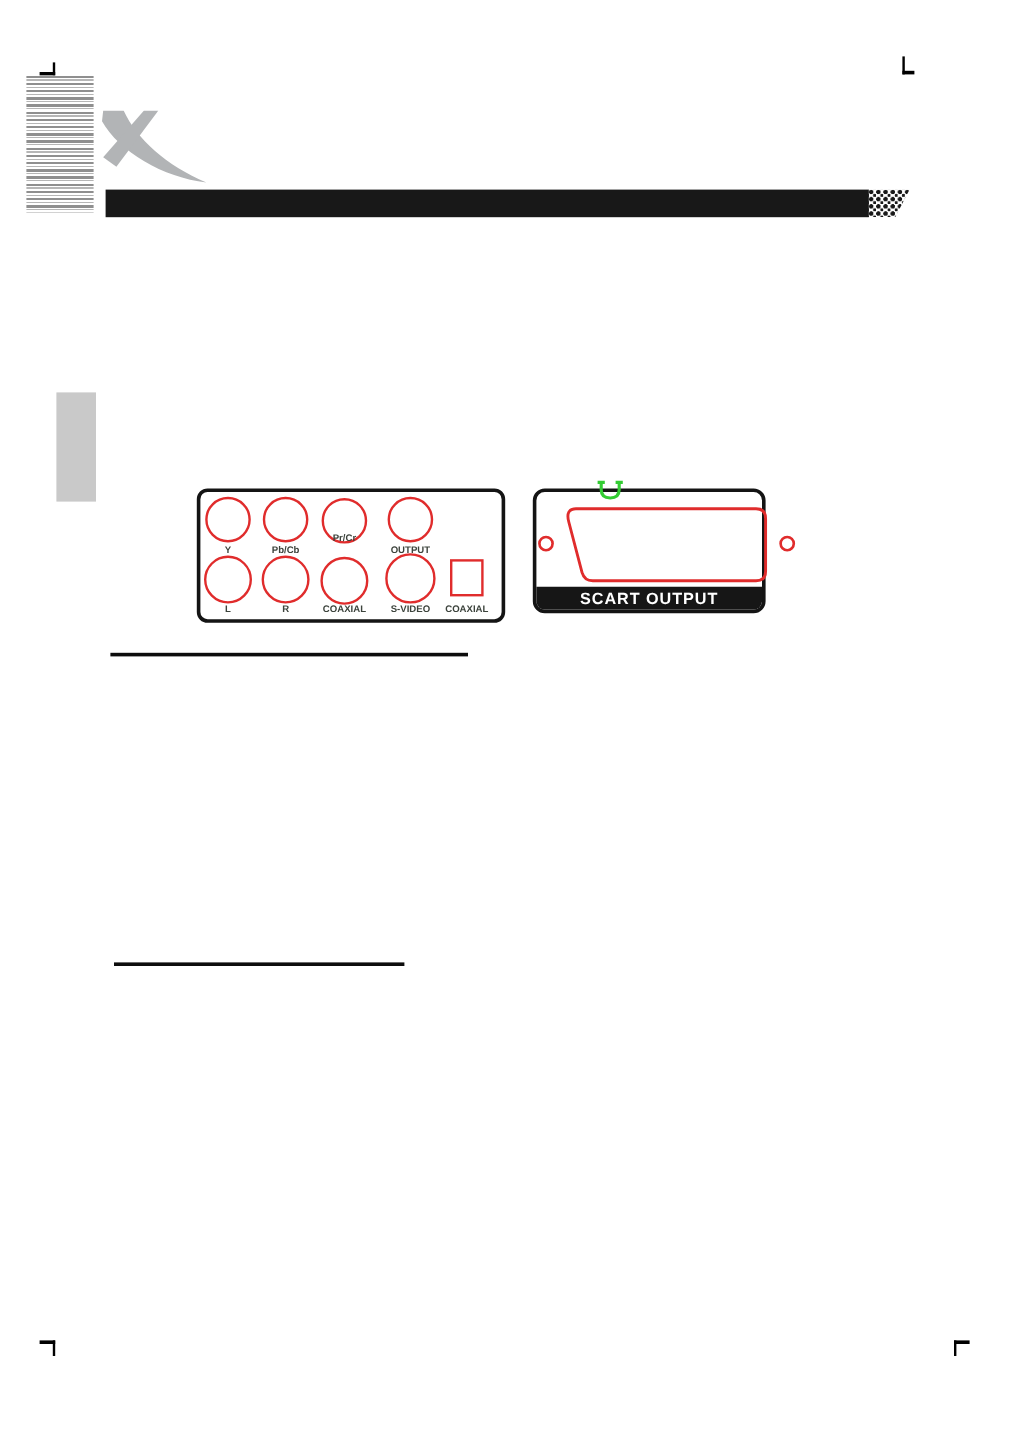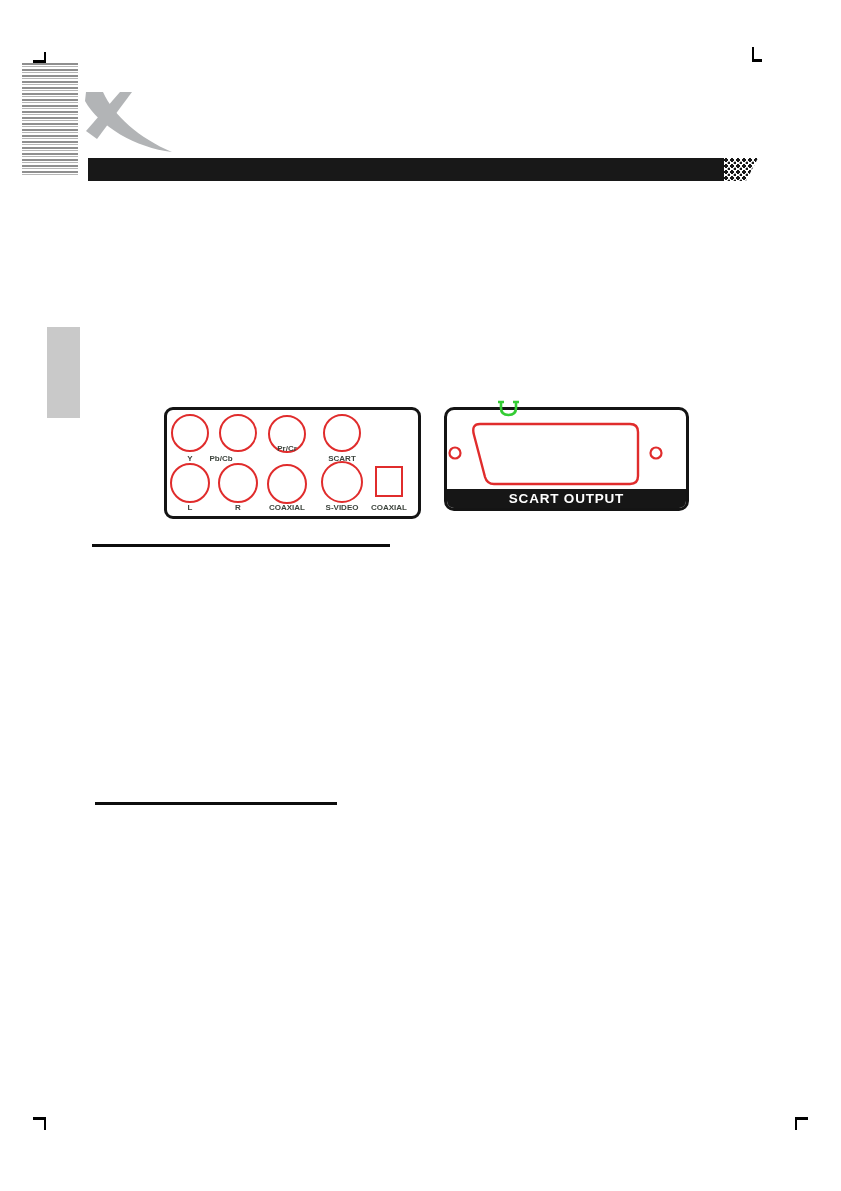--- a/index.html
+++ b/index.html
@@ -61,21 +61,21 @@
   .jack.bigger { width: 42px; height: 42px; }
   .optical-sq { position: absolute; border: 2.5px solid #e02c2c; width: 28px; height: 31px; }
   .jack-label {
     position: absolute; width: 52px; text-align: center;
     font-size: 8px; font-weight: bold; color: #3c433c; letter-spacing: 0;
     line-height: 9px; white-space: nowrap;
   }
 
   
   .panel-scart {
-    left: 444px; top: 407px; width: 245px; height: 104px;
+    left: 444px; top: 407px; width: 194px; height: 104px;
     border: 3px solid #141414; border-radius: 10px; background: #fff;
   }
   .scart-svg { position: absolute; left: 0; top: 0; }
   .scart-bar {
     position: absolute; left: 0; right: 0; bottom: 0; height: 19px;
     background: #161616; border-radius: 0 0 7px 7px;
     color: #ffffff; font-size: 13.5px; font-weight: bold;
     letter-spacing: 0.8px; text-align: center; line-height: 19px;
   }
   .green-u { left: 497px; top: 399px; }
@@ -105,23 +105,23 @@
 
 <div class="abs tab-gray"></div>
 
 <div class="abs panel-av">
   <div class="jack" style="left:4px;   top:4px;"></div>
   <div class="jack" style="left:52px;  top:4px;"></div>
   <div class="jack" style="left:101px; top:5px;"></div>
   <div class="jack" style="left:156px; top:4px;"></div>
 
   <div class="jack-label" style="left:-3px;  top:44px;">Y</div>
-  <div class="jack-label" style="left:28px;  top:44px;">Pb/Cb</div>
+  <div class="jack-label" style="left:45px;  top:44px;">Pb/Cb</div>
   <div class="jack-label" style="left:94px;  top:34px;">Pr/Cr</div>
-  <div class="jack-label" style="left:149px; top:44px;">SCART</div>
+  <div class="jack-label" style="left:149px; top:44px;">OUTPUT</div>
 
   <div class="jack big" style="left:3px;   top:53px;"></div>
   <div class="jack big" style="left:51px;  top:53px;"></div>
   <div class="jack big" style="left:100px; top:54px;"></div>
   <div class="jack bigger" style="left:154px; top:51px;"></div>
   <div class="optical-sq" style="left:208px; top:56px;"></div>
 
   <div class="jack-label" style="left:-3px;  top:93px;">L</div>
   <div class="jack-label" style="left:45px;  top:93px;">R</div>
   <div class="jack-label" style="left:94px;  top:93px;">COAXIAL</div>

